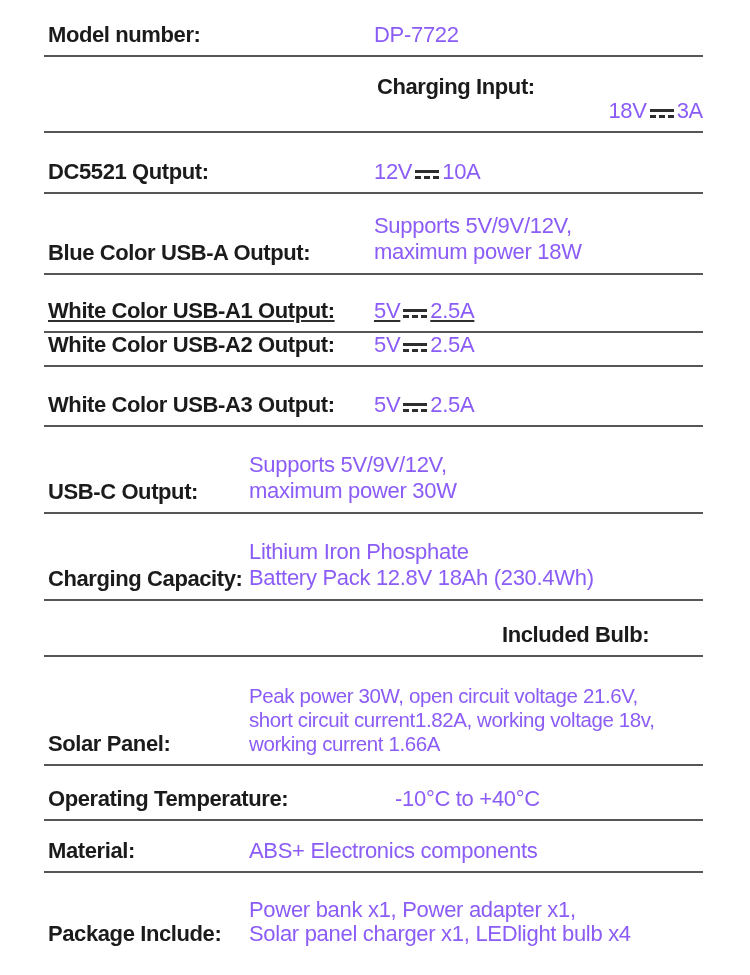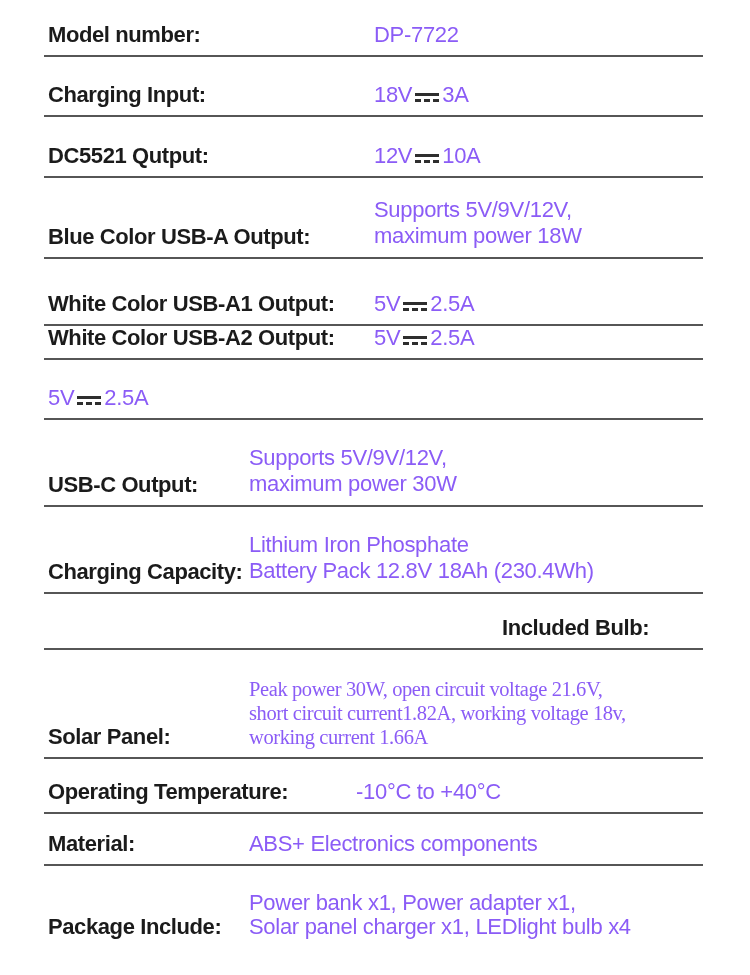--- a/index.html
+++ b/index.html
@@ -47,34 +47,34 @@
     line-height: 24px;
     white-space: pre-line;
   }
   
   .wide   .lab { min-width: 326px; }
   .narrow .lab { min-width: 201px; }
   .mid    .lab { min-width: 308px; }
   
   .ml .val { line-height: 26px; }
   
-  .tight .val { font-size: 20.5px; letter-spacing: -0.4px; line-height: 24px; font-family: Liberation Serif, serif; }
+  .tight .val { font-size: 20.5px; letter-spacing: -0.4px; line-height: 24px; }
   
   .r1  { padding-top: 23px; }
-  .r2  { padding-top: 26px; }
+  .r2  { padding-top: 18px; flex-direction: column; }
   .r3  { padding-top: 27px; }
   .r4  { padding-top: 19px; }
-  .r5  { padding-top: 33px; }
+  .r5  { padding-top: 24px; text-decoration: underline; }
   .r6  { }
   .r7  { padding-top: 26px; }
   .r8  { padding-top: 25px; }
   .r9  { padding-top: 25px; }
   .r10 { padding-top: 22px; flex-direction: column; }
   .r11 { padding-top: 27px; }
-  .r12 { padding-top: 21px; }
+  .r12 { padding-top: 21px; gap: 39px; }
   .r13 { padding-top: 18px; }
   .r14 { padding-top: 25px; }
   
   .dc {
     display: inline-block;
     position: relative;
     width: 24px;
     height: 9px;
     margin: 0 3px;
   }
@@ -123,20 +123,21 @@
     <div class="lab">White Color USB-A1 Output:</div>
     <div class="val">5V<span class="dc"></span>2.5A</div>
   </div>
 
   <div class="row r6 wide">
     <div class="lab">White Color USB-A2 Output:</div>
     <div class="val">5V<span class="dc"></span>2.5A</div>
   </div>
 
   <div class="row r7 wide">
+    <div class="lab">White Color USB-A3 Output:</div>
     <div class="val">5V<span class="dc"></span>2.5A</div>
   </div>
 
   <div class="row r8 narrow ml">
     <div class="lab">USB-C Output:</div>
     <div class="val">Supports 5V/9V/12V,
 maximum power 30W</div>
   </div>
 
   <div class="row r9 narrow ml">

